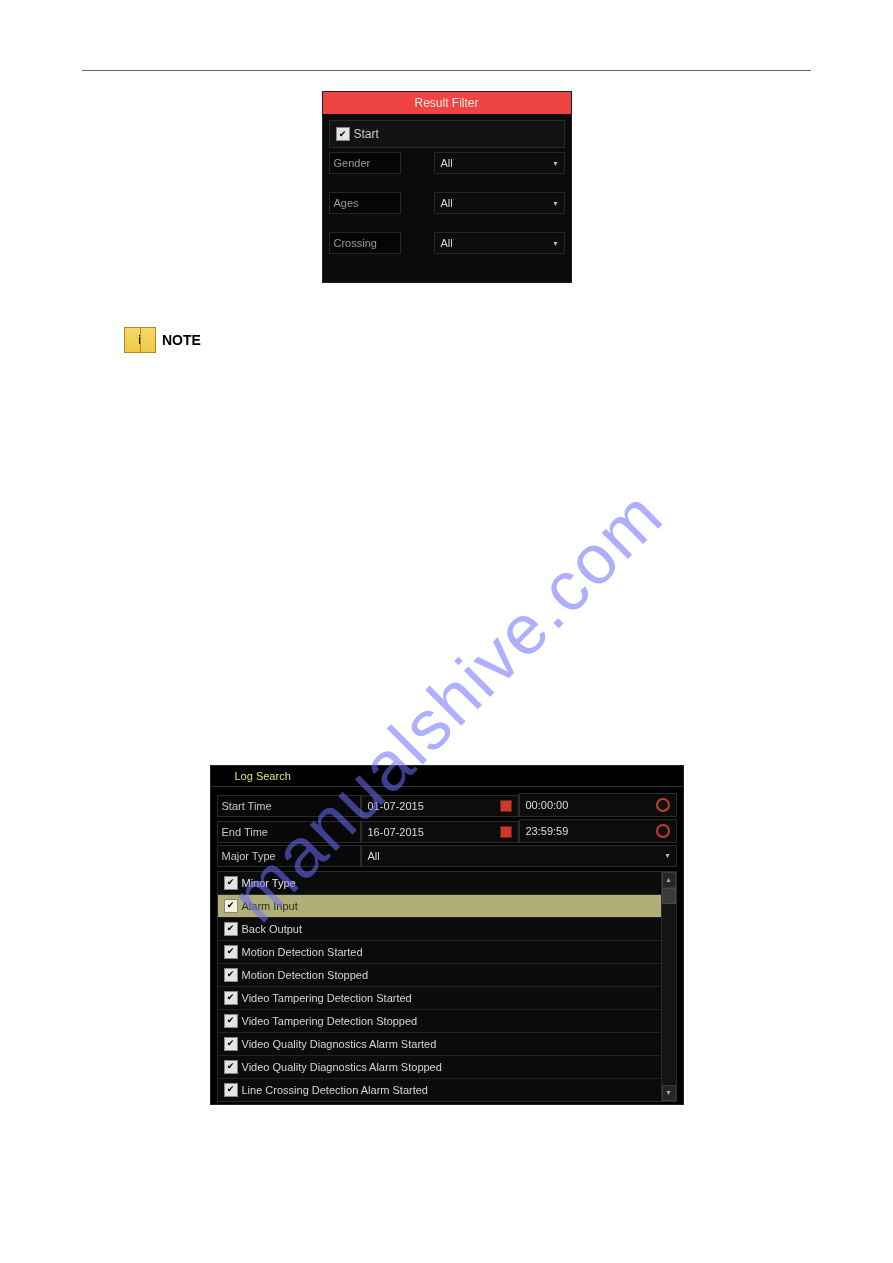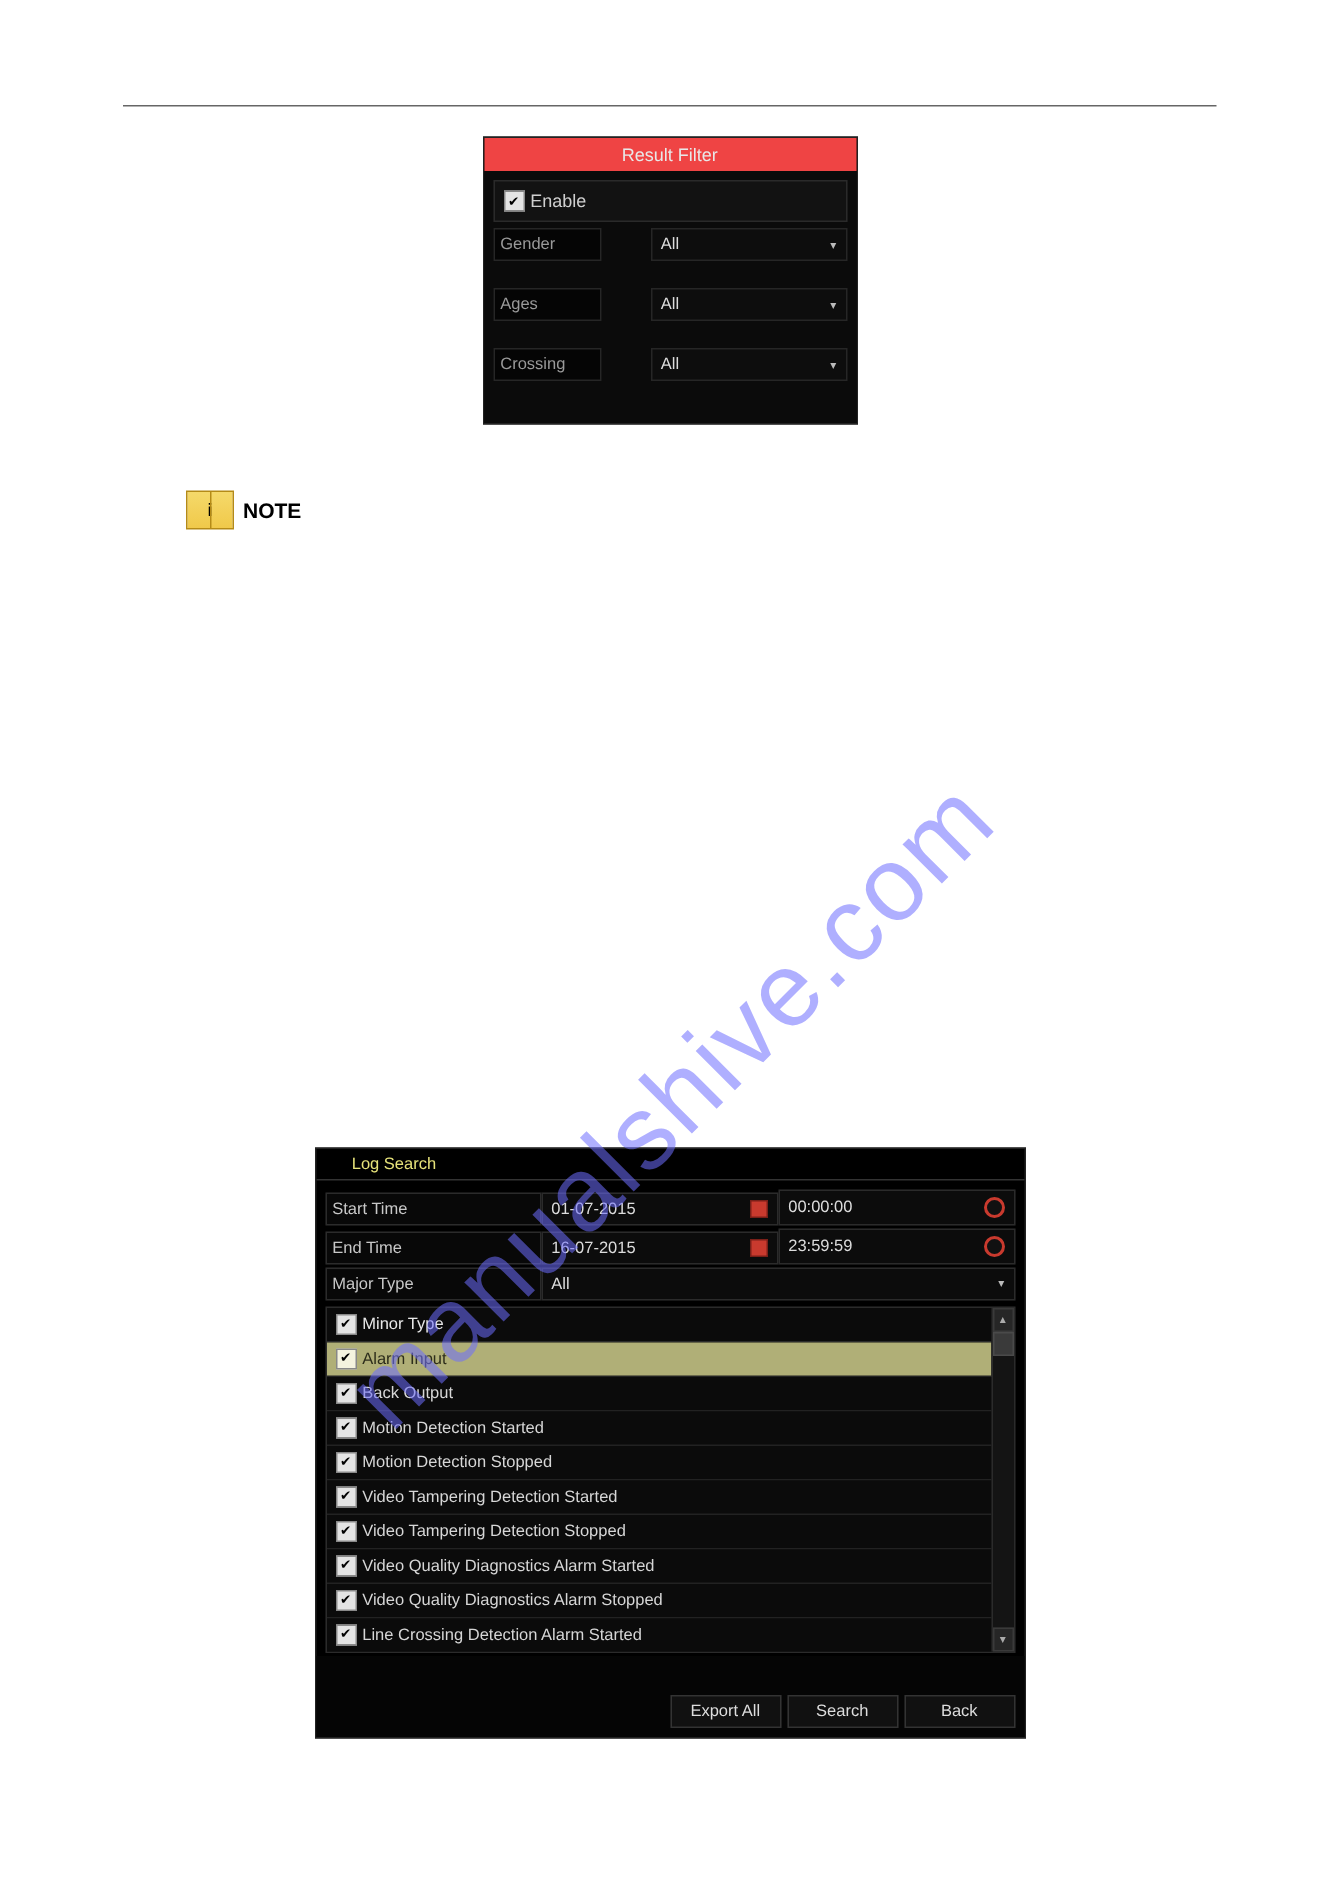--- a/index.html
+++ b/index.html
@@ -322,21 +322,21 @@
 <body>
 
 <div class="page">
   <hr class="hr-top">
 
   <div class="result-filter">
     <div class="rf-title">Result Filter</div>
     <div class="rf-body">
       <div class="rf-enable">
         <span class="chk">✔</span>
-        <span>Enable</span>
+        <span>Start</span>
       </div>
 
       <div class="rf-row">
         <div class="rf-label">Gender</div>
         <div class="rf-select">
           <span>All</span>
           <span class="caret">▾</span>
         </div>
       </div>
       <div class="rf-row">
@@ -459,25 +459,20 @@
         <div class="scrollbar">
           <div>
             <div class="scroll-up">▴</div>
             <div class="scroll-thumb"></div>
           </div>
           <div class="scroll-down">▾</div>
         </div>
       </div>
     </div>
 
-    <div class="log-buttons">
-      <div class="log-btn">Export All</div>
-      <div class="log-btn">Search</div>
-      <div class="log-btn">Back</div>
-    </div>
   </div>
 
   <div class="fig-caption">Figure 6-33 Normal Video Search for Backup</div>
 
   <div class="intro-text"><span>Step 4</span> <span>Select video files or pictures from the Chart or List to export.</span></div>
 
   <div class="watermark">manualshive.com</div>
 
   <div style="text-align:center;color:#fff;margin-top:40px;">117</div>
 </div>

